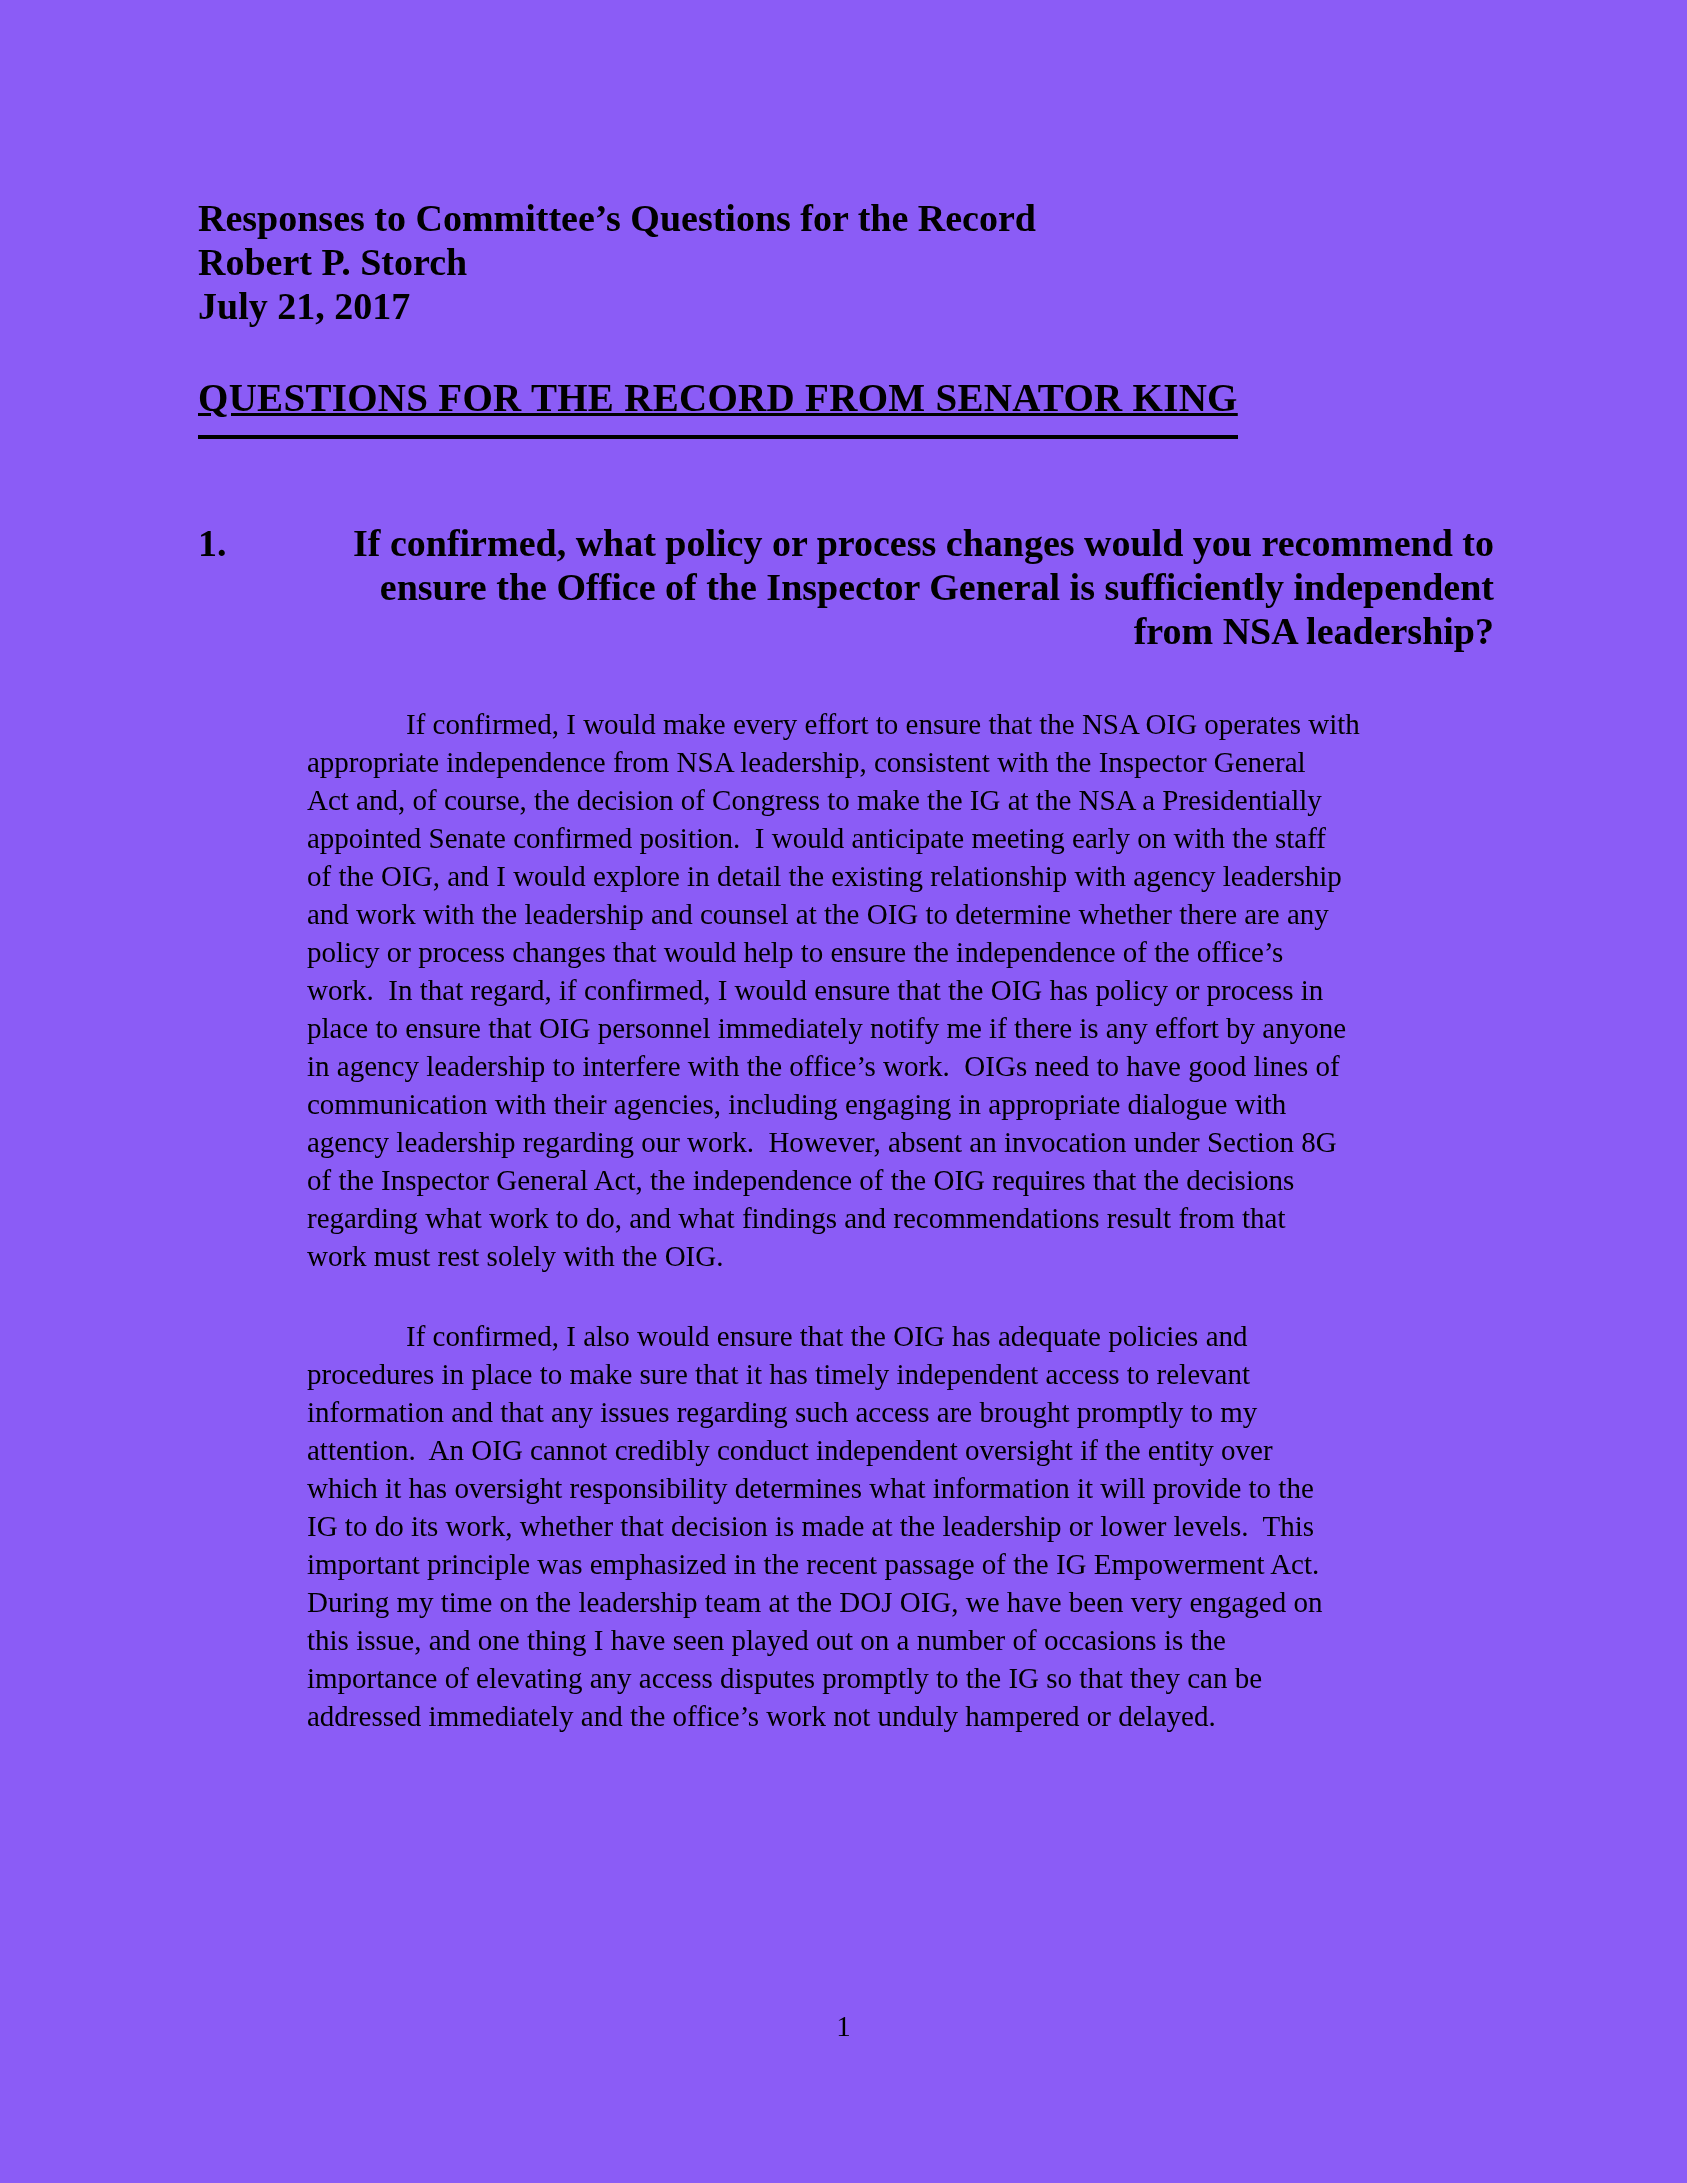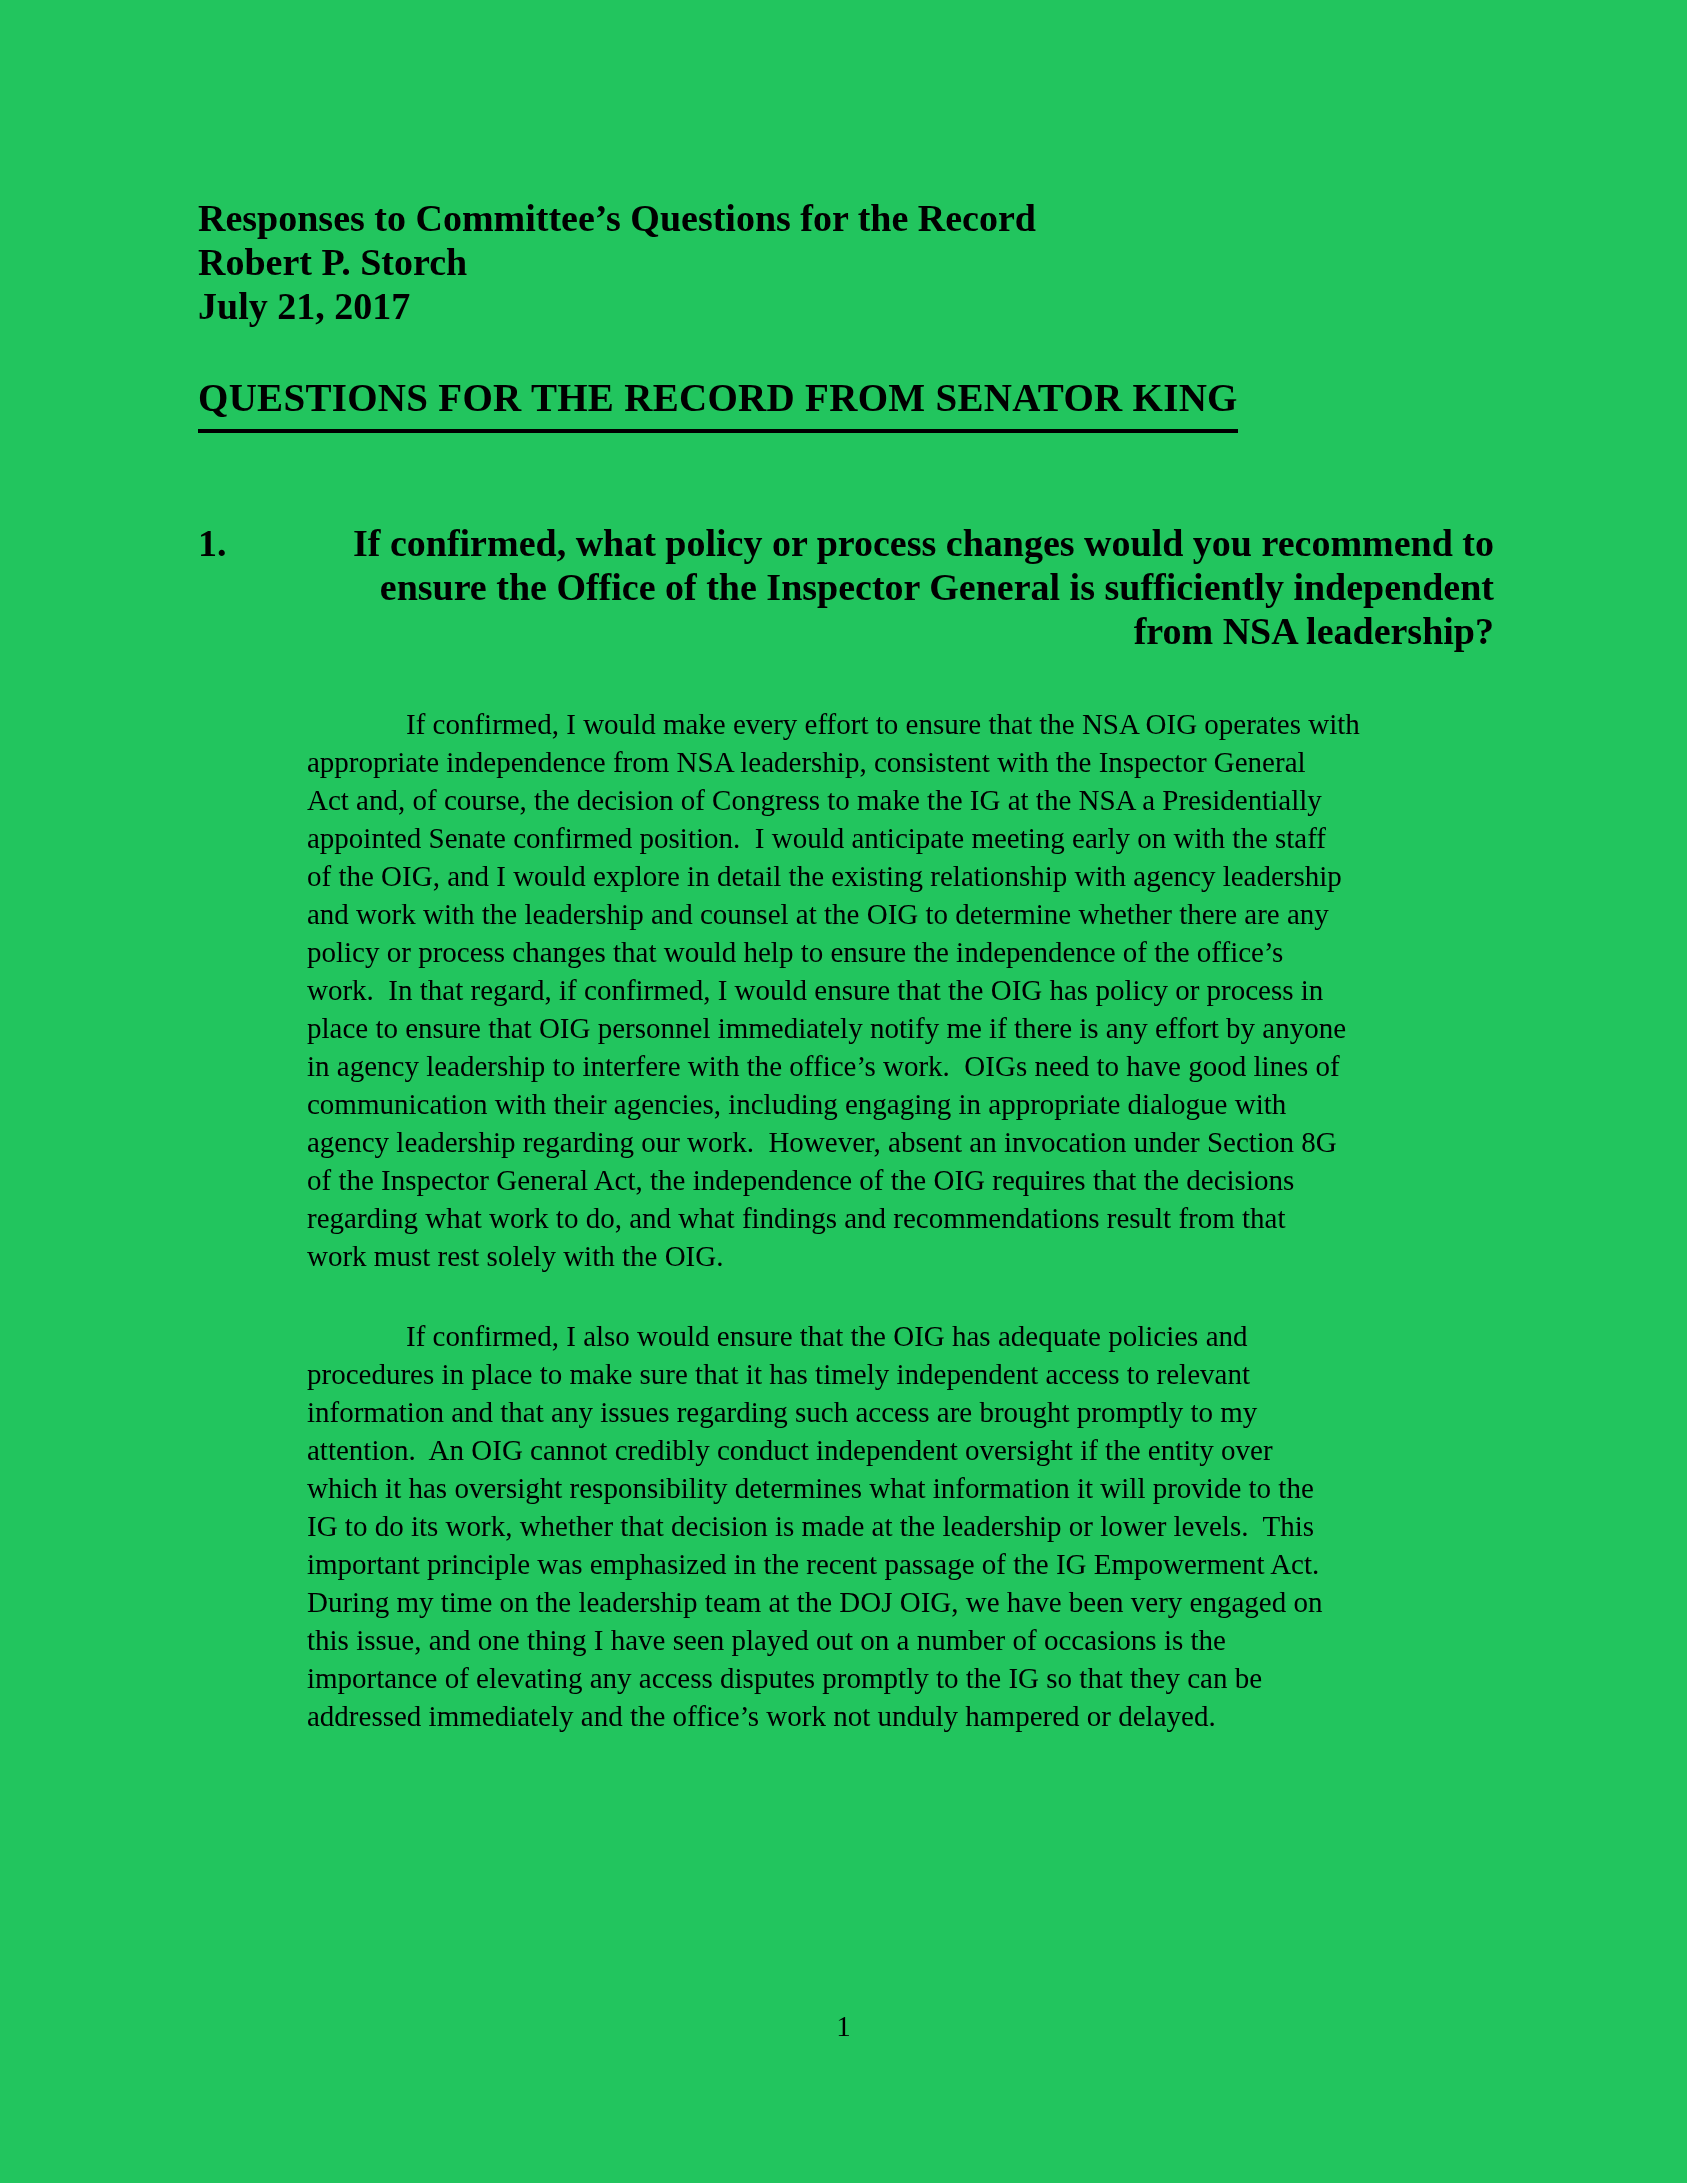--- a/index.html
+++ b/index.html
@@ -5,21 +5,21 @@
   html, body {
     margin: 0;
     padding: 0;
     background: #888;
   }
   .page {
     position: relative;
     width: 1687px;
     height: 2183px;
     margin: 0 auto;
-    background: #22c55e;
+    background: #8b5cf6;
     color: #000000;
     font-family: "Liberation Serif", "DejaVu Serif", serif;
     overflow: hidden;
   }
   .doc-header {
     position: absolute;
     left: 198px;
     top: 196px;
     font-weight: bold;
     font-size: 38px;
@@ -30,21 +30,22 @@
     left: 198px;
     top: 379px;
     font-weight: bold;
     font-size: 39px;
     line-height: 38px;
     letter-spacing: 0.3px;
   }
   .section-heading .underlined {
     display: inline-block;
     border-bottom: 4.6px solid #000;
-    padding-bottom: 12px;
+    padding-bottom: 18px;
+    text-decoration: underline;
   }
   .question-block {
     position: absolute;
     left: 198px;
     top: 521px;
     display: flex;
     font-weight: bold;
     font-size: 38px;
     line-height: 44px;
   }

